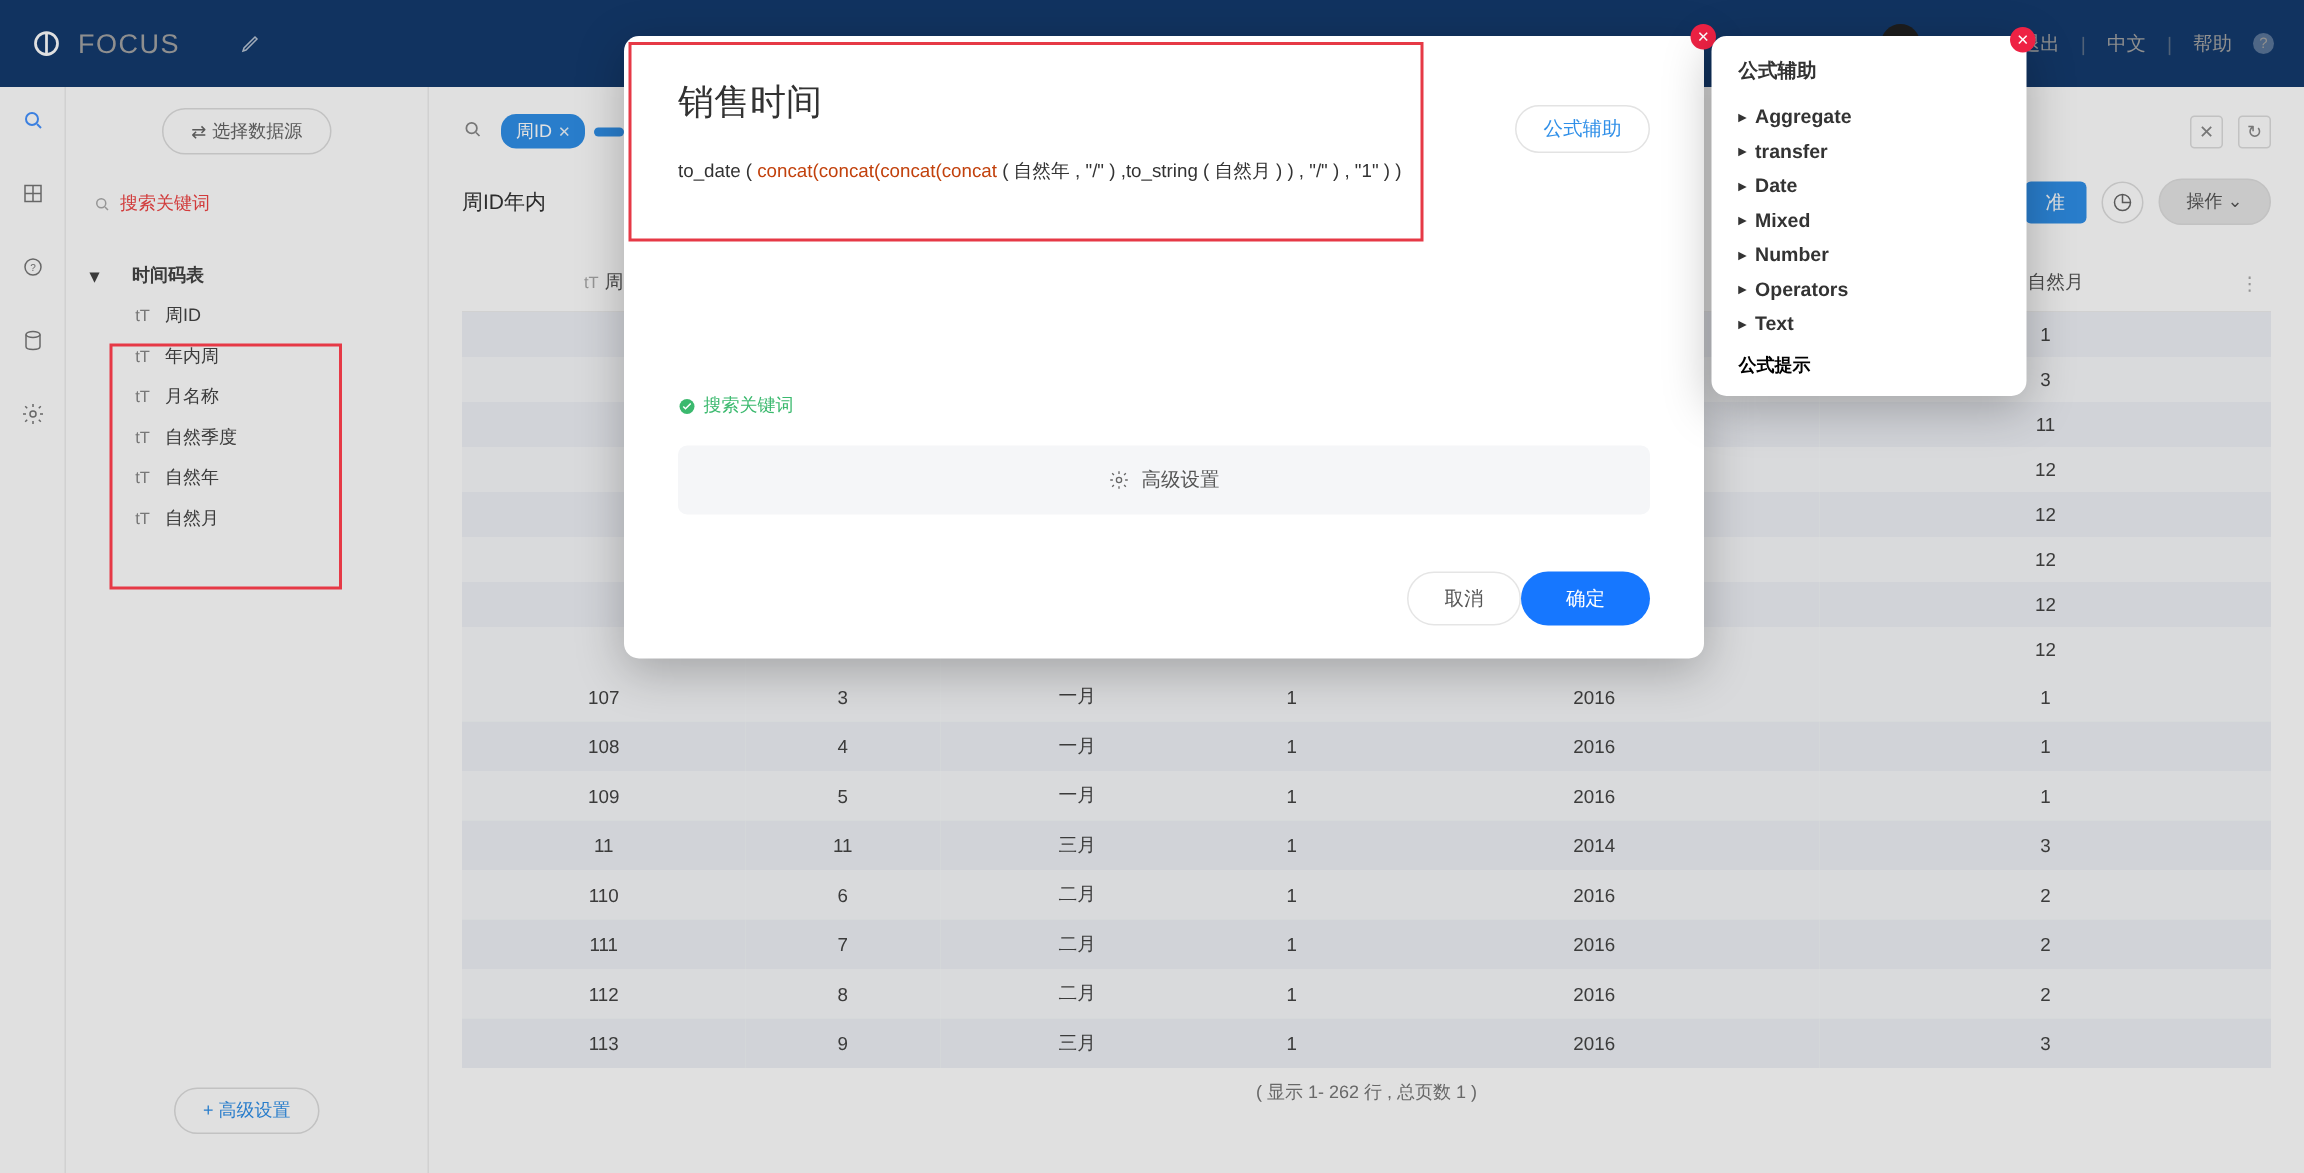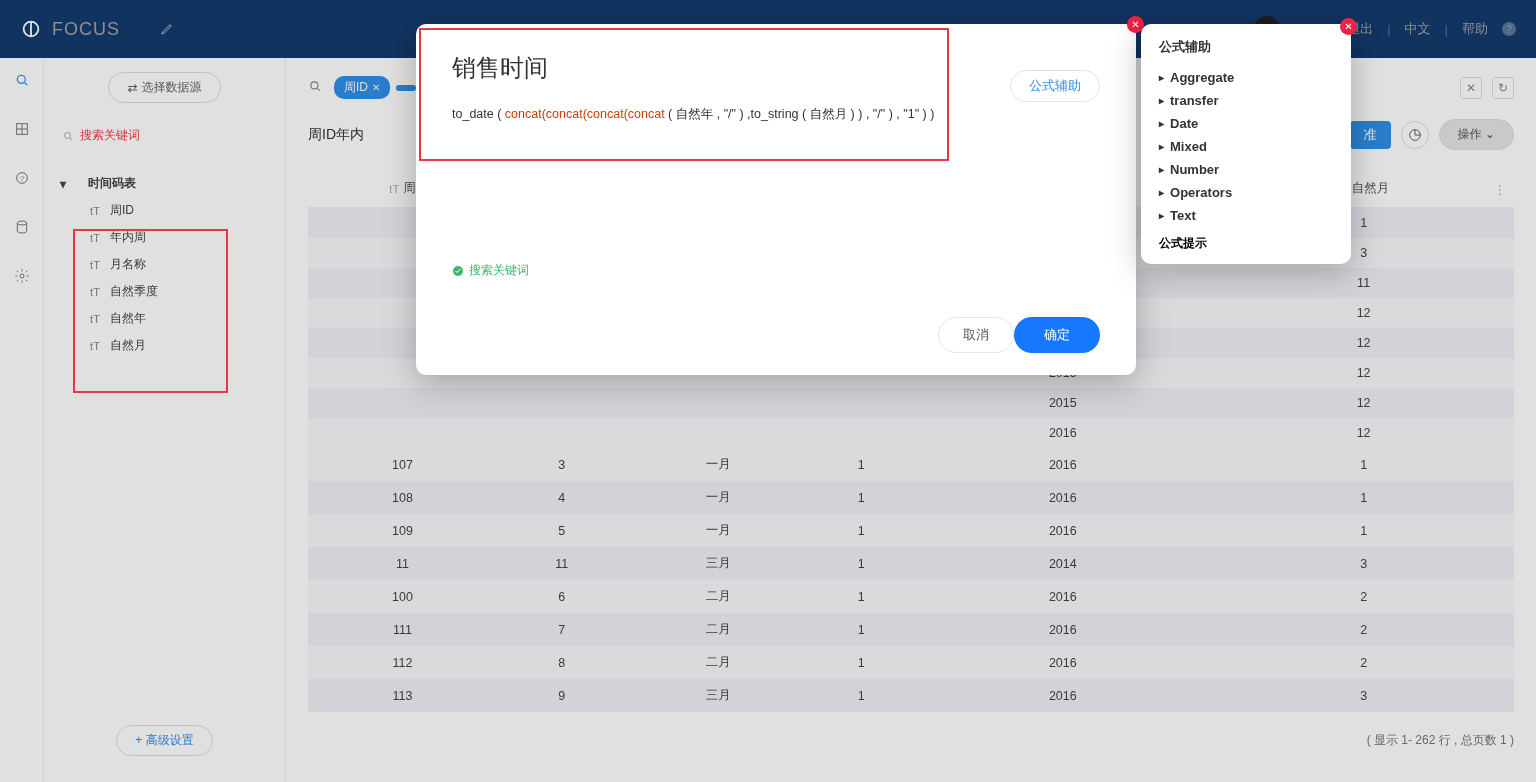--- a/index.html
+++ b/index.html
@@ -49,21 +49,21 @@
 
     .table-wrap { margin-top: 20px; flex: 1; overflow: hidden; display: flex; flex-direction: column; }
     table { width: 100%; border-collapse: collapse; font-size: 12.5px; color: #444; }
     thead th { background: #fff; font-weight: 500; color: #555; padding: 10px 8px; text-align: center; border-bottom: 1px solid #eee; position: relative; }
     thead th .hdr-wrap { display: inline-flex; align-items: center; gap: 4px; }
     .col-menu { position:absolute; right:8px; top:50%; transform:translateY(-50%); color:#aaa; cursor:pointer; }
     tbody td { padding: 8px 8px; text-align: center; }
     tbody tr.even { background: #eef1f6; }
     tbody tr.odd { background: #f8f9fb; }
 
-    .pager { text-align: right; font-size: 12px; color: #777; padding: 20px 0; }
+    .pager { text-align: center; font-size: 12px; color: #777; padding: 8px 0; }
 
     .sidebar-bottom { margin-top: auto; display: flex; justify-content: center; padding-bottom: 12px; }
 
     
     .overlay { position: absolute; inset: 0; background: rgba(0,0,0,.12); }
     .modal { position: absolute; left: 416px; top: 24px; width: 720px; background: #fff; border-radius: 10px; box-shadow: 0 8px 32px rgba(0,0,0,.25); padding: 28px 36px 22px 36px; }
     .modal-title { font-size: 24px; color: #333; margin-bottom: 16px; }
     .helper-pill { position: absolute; right: 36px; top: 46px; border: 1px solid #e3e3e3; border-radius: 20px; padding: 6px 18px; font-size: 13px; color: #2f8fe8; background: #fff; cursor: pointer; }
     .modal-close { position: absolute; right: -8px; top: -8px; width: 17px; height: 17px; background: #e24; color: #fff; border-radius: 50%; font-size: 10px; display: flex; align-items: center; justify-content: center; cursor: pointer; }
     .formula-box { border: 0; min-height: 160px; padding: 4px 0; font-size: 12.5px; font-family: inherit; color: #333; resize: none; width: 100%; outline: none; line-height: 1.6; }
@@ -320,21 +320,21 @@
             </tr>
             <tr class="even">
               <td>11</td>
               <td>11</td>
               <td>三月</td>
               <td>1</td>
               <td>2014</td>
               <td>3</td>
             </tr>
             <tr class="odd">
-              <td>100</td>
+              <td>110</td>
               <td>6</td>
               <td>二月</td>
               <td>1</td>
               <td>2016</td>
               <td>2</td>
             </tr>
             <tr class="even">
               <td>111</td>
               <td>7</td>
               <td>二月</td>
@@ -374,20 +374,27 @@
   <button class="helper-pill">公式辅助</button>
   <div class="formula-box formula-text">
     <span>to_date ( </span><span class="kw">concat(concat(concat(concat</span><span> ( 自然年 , "/" ) ,to_string ( 自然月 ) ) , "/" ) , "1" ) )</span>
   </div>
   <div class="valid-msg">
     <svg width="12" height="12" viewBox="0 0 24 24">
         <circle cx="12" cy="12" r="10" fill="#3bb96e"></circle>
         <path d="M7 12l3 3 7-7" stroke="#fff" stroke-width="2" fill="none"></path>
       </svg>
     <span>搜索关键词</span>
+  </div>
+  <div class="adv-row">
+    <svg width="14" height="14" viewBox="0 0 24 24" fill="none">
+        <circle cx="12" cy="12" r="3" stroke="#666" stroke-width="1.5"></circle>
+        <path d="M12 2v3M12 19v3M4.2 4.2l2 2M17.8 17.8l2 2M2 12h3M19 12h3M4.2 19.8l2-2M17.8 6.2l2-2" stroke="#666" stroke-width="1.5"></path>
+      </svg>
+    <span>高级设置</span>
   </div>
   <div class="modal-footer">
     <button class="btn-ghost">取消</button>
     <button class="btn-primary">确定</button>
   </div>
 </div>
 
 <div class="helper-panel">
   <span class="helper-close">✕</span>
   <div class="helper-title">公式辅助</div>

